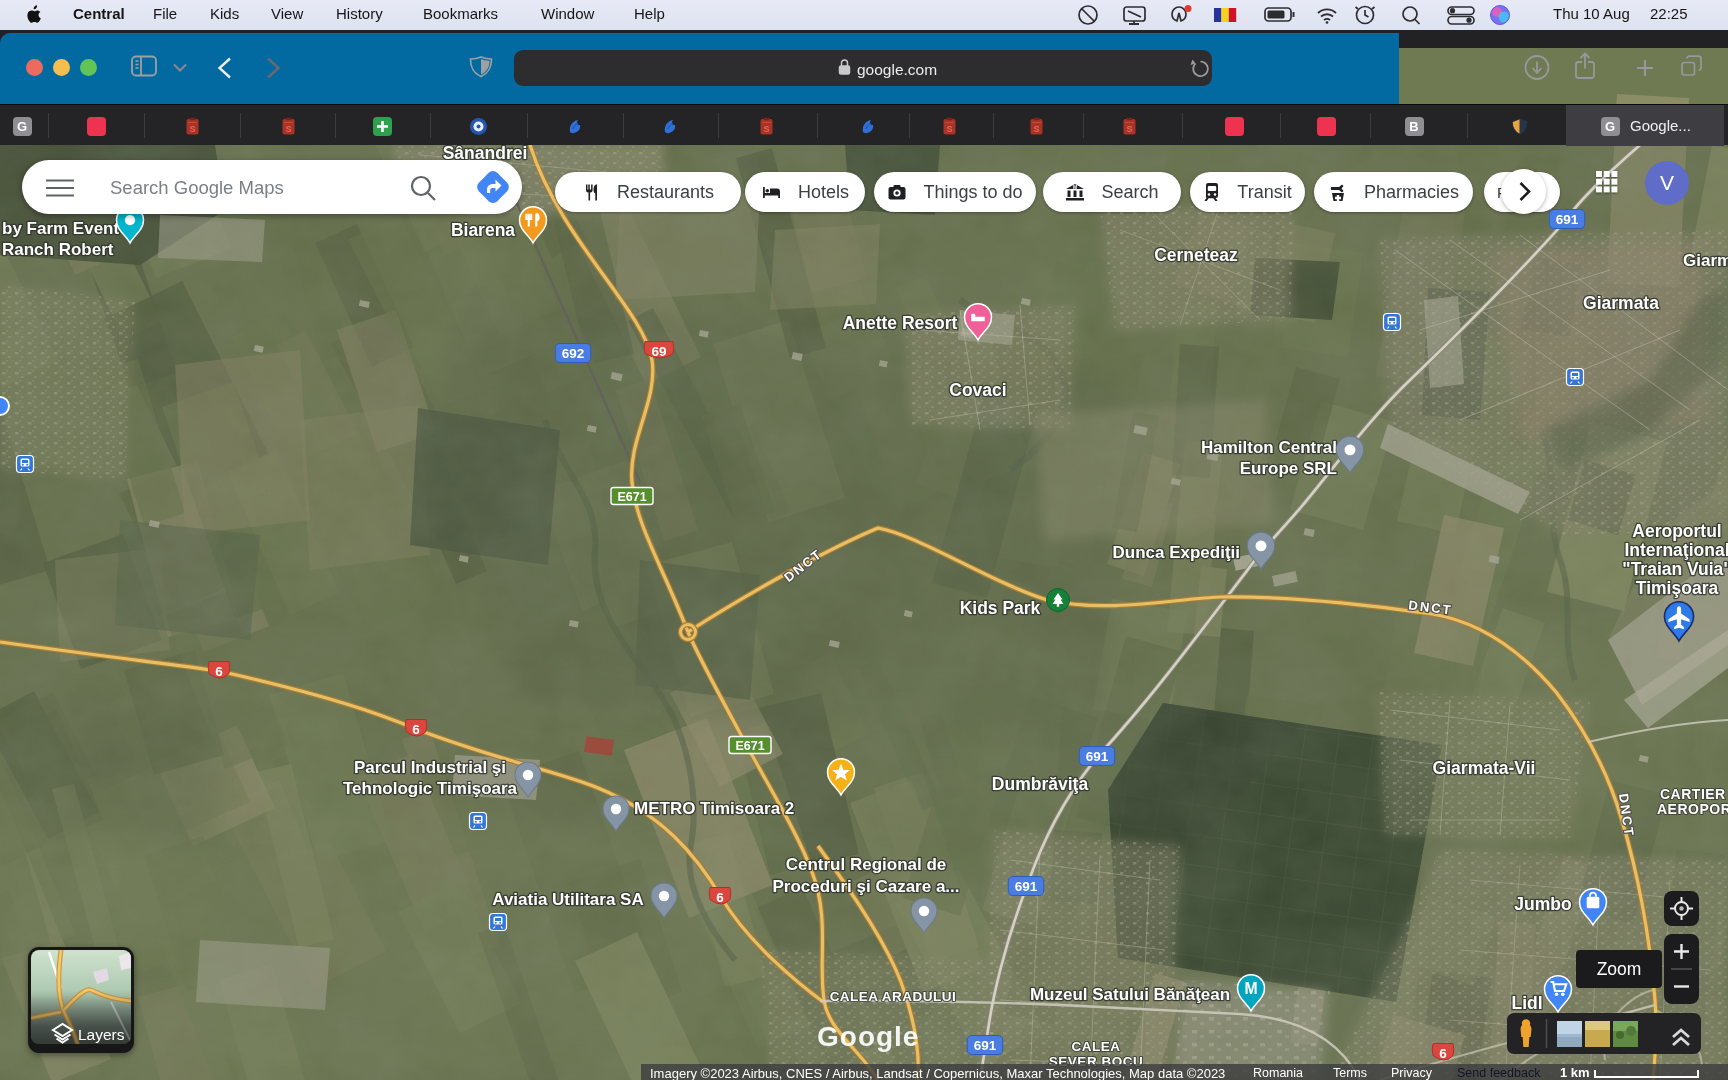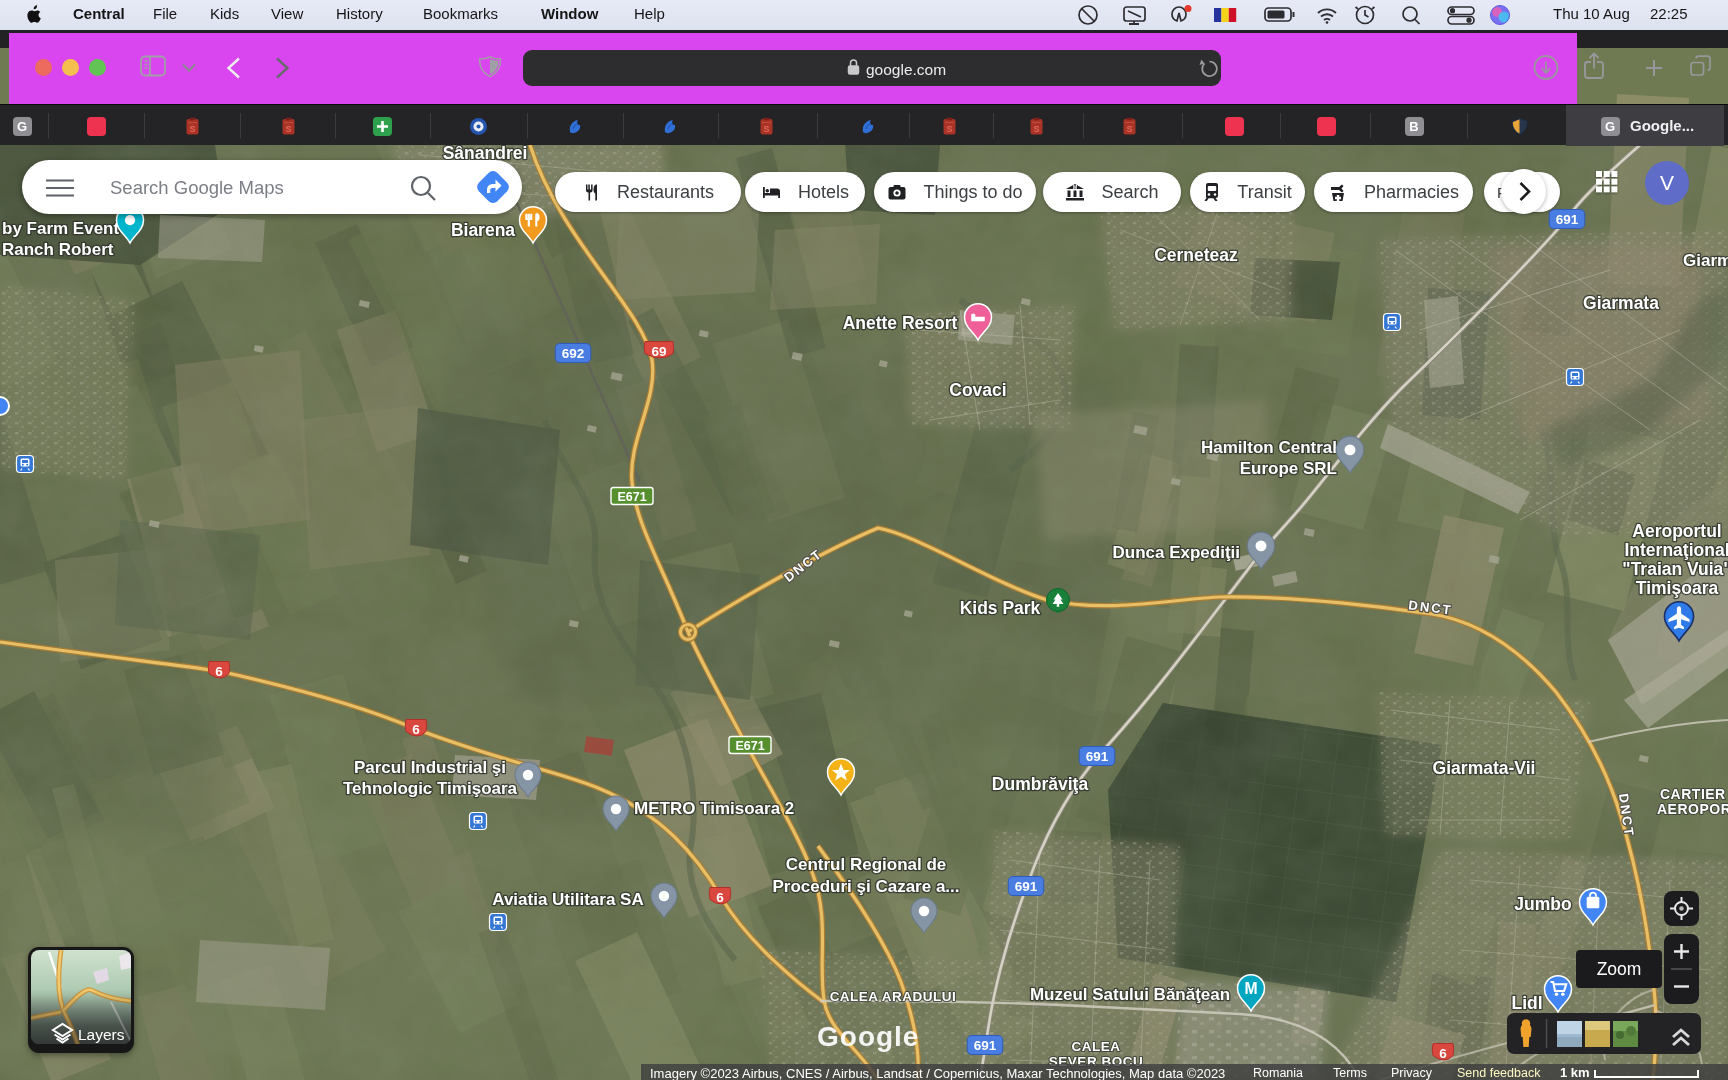--- a/index.html
+++ b/index.html
@@ -1,18 +1,18 @@
 <!DOCTYPE html>
 <html><head><meta charset="utf-8"><style>
 *{margin:0;padding:0;box-sizing:border-box}
 html,body{width:1728px;height:1080px;overflow:hidden;background:#6f7a53;font-family:"Liberation Sans",sans-serif}
 #menubar{position:absolute;left:0;top:0;width:1728px;height:30px;background:linear-gradient(#e7eaf6,#dde2f0);z-index:30;color:#161616;font-size:15px}
 .mb{position:absolute;top:5px;font-size:15px;color:#151515}
 #window{position:absolute;left:0;top:33px;width:1728px;height:1047px;border-radius:10px 10px 0 0;overflow:hidden;z-index:5}
-#toolbar{position:absolute;left:9px;top:0;width:1568px;height:71px;background:#d946ef}
+#toolbar{position:absolute;left:0;top:0;width:1399px;height:71px;background:#0369a1}
 #tabbar{position:absolute;left:0;top:71px;width:1728px;height:41px;background:#242427;border-top:1px solid #0a0a0a}
 .tdiv{position:absolute;top:8px;width:1px;height:25px;background:#3c3c3e}
 .fav{position:absolute;top:12px;width:19px;height:19px;border-radius:4px}
 svg{position:absolute;left:0;top:0}
 .chip{position:absolute;top:172px;height:40px;background:#fff;border-radius:20px;box-shadow:0 1px 3px rgba(0,0,0,.35);display:flex;align-items:center;justify-content:center;color:#3c4043;font-size:18px;gap:16px;z-index:20}
 .chip svg{position:static;display:block;flex:none}
 .lbl{font-weight:bold;fill:#fff;stroke:#2c3129;stroke-width:2.7px;stroke-opacity:.8;paint-order:stroke;stroke-linejoin:round}
 .lblc{font-weight:bold;fill:#fff;stroke:#363b33;stroke-width:2.2px;stroke-opacity:.8;paint-order:stroke;stroke-linejoin:round;letter-spacing:.5px}
 .ctrl{position:absolute;background:#1c1c1e;border-radius:8px;z-index:20}
 </style></head><body>
@@ -523,21 +523,21 @@
 <div id="menubar">
 <svg width="60" height="30" style="left:0;top:0">
       <path d="M36.3 8.2 c.9 -1.1 .8 -2.7 .7 -2.9 -.1 -.1 -1.6 .1 -2.5 1.2 -.9 1 -.8 2.6 -.7 2.7 .2 .2 1.6 0 2.5 -1 Z M38.5 15.1 c0 -2 1.7 -3 1.8 -3.1 -1 -1.4 -2.5 -1.6 -3 -1.6 -1.3 -.1 -2.5 .8 -3.1 .8 -.6 0 -1.6 -.8 -2.7 -.7 -1.4 0 -2.7 .8 -3.4 2 -1.4 2.5 -.4 6.2 1 8.2 .7 1 1.5 2.1 2.6 2.1 1 0 1.4 -.7 2.7 -.7 1.3 0 1.6 .7 2.7 .7 1.1 0 1.8 -1 2.5 -2 .8 -1.2 1.1 -2.3 1.1 -2.4 0 0 -2.2 -.9 -2.2 -3.3 Z" fill="#111"></path>
     </svg>
 <span class="mb" style="left:73px;font-weight:bold">Central</span>
 <span class="mb" style="left:153px;font-weight:normal">File</span>
 <span class="mb" style="left:210px;font-weight:normal">Kids</span>
 <span class="mb" style="left:271px;font-weight:normal">View</span>
 <span class="mb" style="left:336px;font-weight:normal">History</span>
 <span class="mb" style="left:423px;font-weight:normal">Bookmarks</span>
-<span class="mb" style="left:541px;font-weight:bold">Window</span>
+<span class="mb" style="left:541px;font-weight:normal">Window</span>
 <span class="mb" style="left:634px;font-weight:normal">Help</span>
 <svg width="460" height="30" style="left:1068px;top:0" fill="none" stroke="#2e2e32" stroke-width="1.7">
 <circle cx="20" cy="15" r="9"></circle>
       <path d="M13.5 8.5 L26.5 21.5"></path>
 <rect x="56" y="7" width="21" height="14" rx="2.5"></rect>
       <path d="M60 11 L73 17 M66 21 v3 M61 24 h10" stroke-width="1.8"></path>
 <path d="M109 21 c-3 -1 -5 -4 -5 -7 a7 7 0 0 1 14 0 c0 3 -2 6 -5 7 l-2 -8 Z" stroke-width="1.7"></path>
       <circle cx="120" cy="8.5" r="3.5" fill="#e23a2e" stroke="none"></circle>
 <g stroke="none">
         <rect x="146" y="8" width="7.4" height="14" fill="#26339f"></rect>
@@ -694,21 +694,21 @@
 <div class="fav" style="left:1404.5px;background:#8e8e93">
         <div style="position:absolute;width:100%;text-align:center;top:2px;font-size:13px;font-weight:bold;color:#fff">B</div>
       </div>
 <svg class="fav" style="left:1510px" viewBox="0 0 19 19">
         <path d="M9.5 1.5 L17 4.5 c0 6 -2.5 10.5 -7.5 13 C4.5 15 2 10.5 2 4.5 Z" fill="#e8a33d" stroke="#1c2a3a" stroke-width="1.4"></path>
         <path d="M9.5 1.5 L17 4.5 c0 6 -2.5 10.5 -7.5 13 Z" fill="#27354a"></path>
       </svg>
 <div class="fav" style="left:1600.5px;background:#8e8e93">
         <div style="position:absolute;width:100%;text-align:center;top:2px;font-size:13px;font-weight:bold;color:#fff">G</div>
       </div>
-<span style="position:absolute;left:1630px;top:12px;font-size:15px;font-weight:bold;color:#efeff1">Google...</span>
+<span style="position:absolute;left:1630px;top:12px;font-size:15px;font-weight:normal;color:#efeff1">Google...</span>
 </div>
   </div>
 <div style="position:absolute;left:22px;top:160px;width:500px;height:54px;border-radius:27px;background:#fff;box-shadow:0 2px 6px rgba(0,0,0,.35);z-index:20">
 <svg width="500" height="54">
       <g stroke="#5f6368" stroke-width="2.2" fill="none">
 <path d="M24 20.5 h28 M24 28 h28 M24 35.5 h28"></path>
 <circle cx="399" cy="26" r="9"></circle>
         <path d="M406 33 l7 7"></path>
       </g>
 <text x="88" y="34" font-size="18.5" fill="#7b7f85" font-family="Liberation Sans">Search Google Maps</text>
@@ -867,16 +867,16 @@
         <circle cx="124" cy="18" r="5" fill="#52793a"></circle>
       </g>
 <path d="M166 24 l8 -7 8 7 M166 32 l8 -7 8 7" stroke="#d8d8da" stroke-width="2.8" fill="none"></path>
 </svg>
   </div>
 <div style="position:absolute;left:641px;top:1064px;width:1087px;height:16px;background:rgba(62,62,64,.82);z-index:20"></div>
 <div style="position:absolute;left:650px;top:1066px;z-index:21;font-size:13px;color:#fff;white-space:nowrap">Imagery ©2023 Airbus, CNES / Airbus, Landsat / Copernicus, Maxar Technologies, Map data ©2023</div>
 <div style="position:absolute;left:1253px;top:1066px;z-index:21;font-size:12.5px;color:#fff">Romania</div>
 <div style="position:absolute;left:1333px;top:1066px;z-index:21;font-size:12.5px;color:#fff">Terms</div>
 <div style="position:absolute;left:1391px;top:1066px;z-index:21;font-size:12.5px;color:#fff">Privacy</div>
-<div style="position:absolute;left:1457px;top:1066px;z-index:21;font-size:12.5px;color:#fef9c3">Send feedback</div>
+<div style="position:absolute;left:1457px;top:1066px;z-index:21;font-size:12.5px;color:#0f172a">Send feedback</div>
 <div style="position:absolute;left:1560px;top:1065px;z-index:21;font-size:13px;color:#fff;font-weight:bold">1 km</div>
 <svg width="110" height="12" style="left:1594px;top:1068px;z-index:22">
     <path d="M1 2 v7 h103 v-7" stroke="#fff" stroke-width="2" fill="none"></path>
   </svg>
 </body></html>

